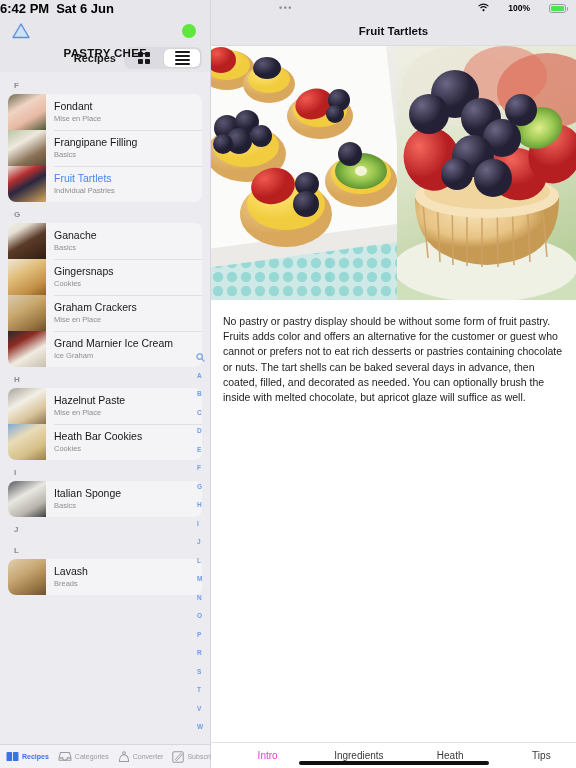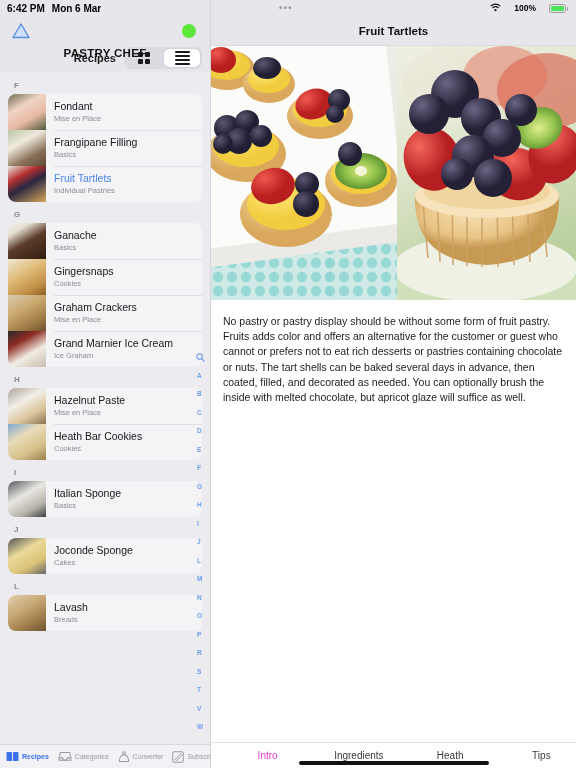--- a/index.html
+++ b/index.html
@@ -15,22 +15,22 @@
   .left-pane {
     width:211px; height:768px;
     background:#ecebf0;
     display:flex; flex-direction:column;
     position:relative;
     border-right:1px solid #d6d5da;
   }
   .statusbar {
     height:16px; flex:0 0 16px;
     display:flex; align-items:center;
-    padding:0 7px;
-    font-size:10px; color:#000; font-weight:bold;
+    padding:0 0;
+    font-size:13px; color:#000; font-weight:bold;
     gap:7px;
     background:#e7e6eb;
   }
   .left-header {
     height:30px; flex:0 0 30px;
     background:#e7e6eb;
     display:flex; align-items:center;
     padding:0 10px;
     position:relative;
   }
@@ -131,21 +131,21 @@
     position:relative;
   }
   .r-statusbar {
     height:16px; flex:0 0 16px;
     background:#e7e6eb;
     display:flex; align-items:center; justify-content:space-between;
     padding:0 10px;
     font-size:8.5px; font-weight:bold; color:#000;
   }
   .dots { letter-spacing:1.5px; color:#8e8e93; font-size:9px; padding-left:58px; }
-  .r-status-right { display:flex; align-items:center; gap:13px;justify-content:flex-end; }
+  .r-status-right { display:flex; align-items:center; gap:19px;justify-content:flex-end; }
   .battery {
     width:17px; height:9px; border:1px solid #9a9a9f; border-radius:2.5px;
     position:relative; display:flex; align-items:center; padding:1px;
   }
   .battery::after {
     content:""; position:absolute; right:-3px; top:2.5px;
     width:1.5px; height:3.5px; background:#9a9a9f; border-radius:0 1px 1px 0;
   }
   .battery i { background:#4ce35b; height:100%; width:100%; border-radius:1px; display:block; }
   .r-header {
@@ -183,21 +183,21 @@
 </style>
 </head>
 <body>
 
 <div class="app">
 
   <div class="left-pane">
 
     <div class="statusbar">
       <span>6:42 PM</span>
-      <span>Mon 6 Mar</span>
+      <span>Sat 6 Jun</span>
     </div>
 
     <div class="left-header">
       <span>
         <svg class="logo-tri" viewBox="0 0 22 20">
           <path d="M11 3 L19 16.5 L3 16.5 Z" fill="#cfe0f8" stroke="#5a8fe0" stroke-width="1.4" stroke-linejoin="round"></path>
         </svg>
       </span>
       <span class="app-title">PASTRY CHEF</span>
       <span class="status-dot"></span>
@@ -304,29 +304,20 @@
           <div class="group">
             <div class="row">
               <div class="thumb" style="background-image:linear-gradient(150deg,#55585c 0%,#e9e7e2 40%,#b8b4ac 72%,#3d3f42 100%)"></div>
               <div class="row-txt">
                 <div class="row-title">Italian Sponge</div>
                 <div class="row-sub">Basics</div>
               </div>
             </div>
           </div>
           <div class="section-letter">J</div>
-          <div class="group">
-            <div class="row">
-              <div class="thumb" style="background-image:linear-gradient(150deg,#4f5256 0%,#ead99a 38%,#dcc477 70%,#62666a 100%)"></div>
-              <div class="row-txt">
-                <div class="row-title">Joconde Sponge</div>
-                <div class="row-sub">Cakes</div>
-              </div>
-            </div>
-          </div>
           <div class="section-letter">L</div>
           <div class="group">
             <div class="row">
               <div class="thumb" style="background-image:linear-gradient(150deg,#e0cfae 0%,#c8a875 40%,#9e7c4a 72%,#6e5230 100%)"></div>
               <div class="row-txt">
                 <div class="row-title">Lavash</div>
                 <div class="row-sub">Breads</div>
               </div>
             </div>
           </div>

